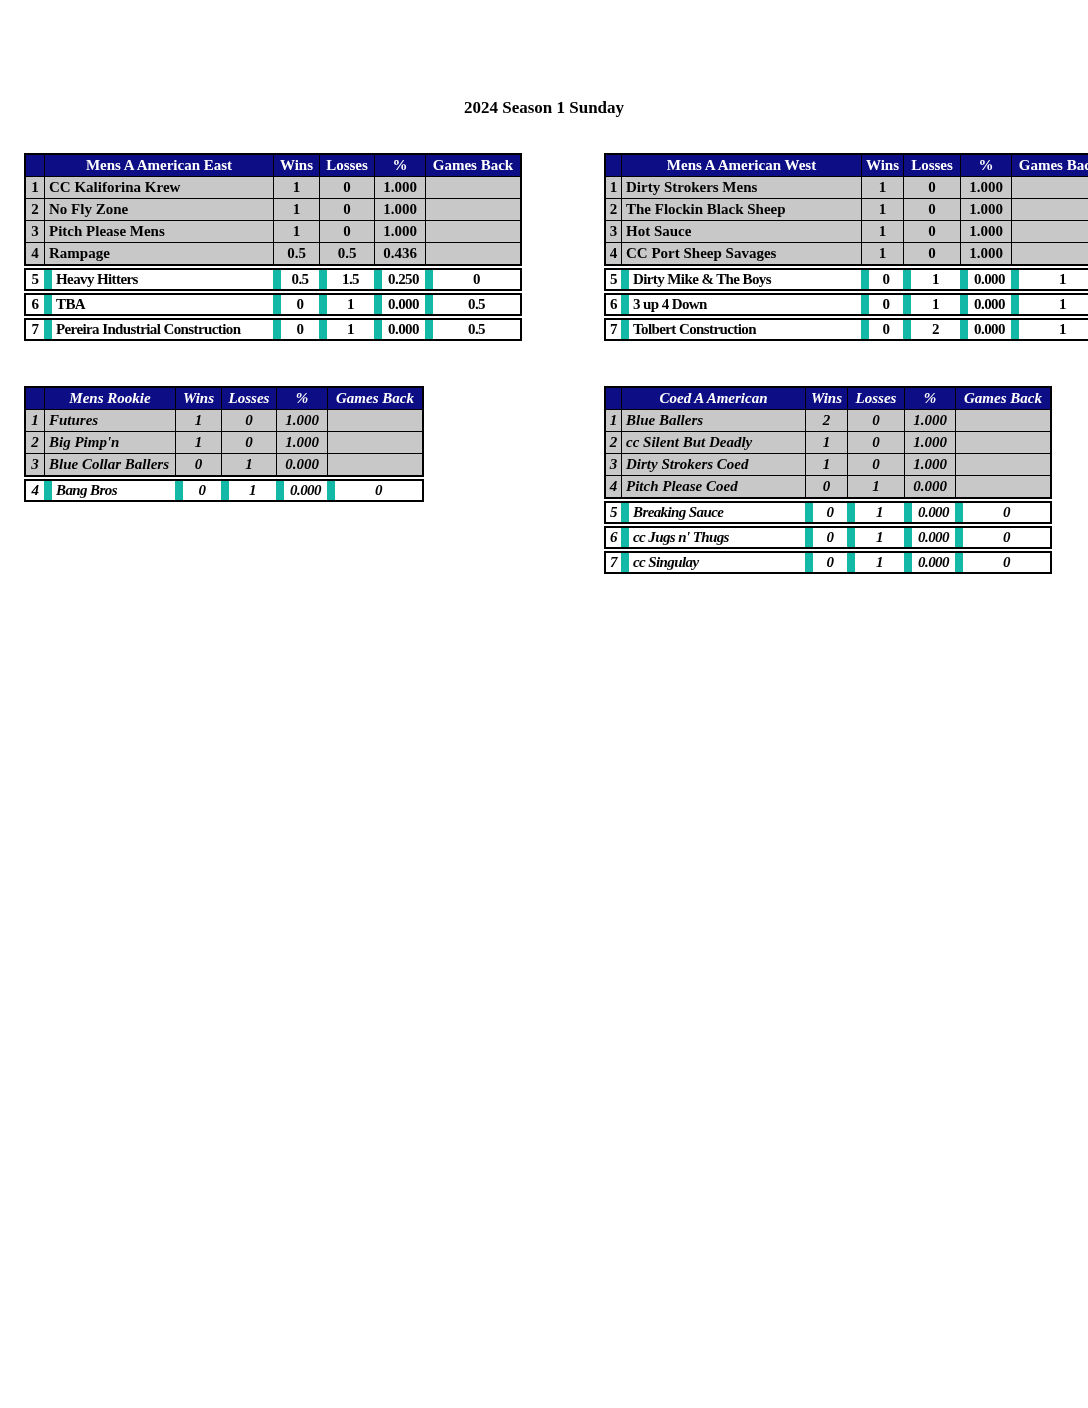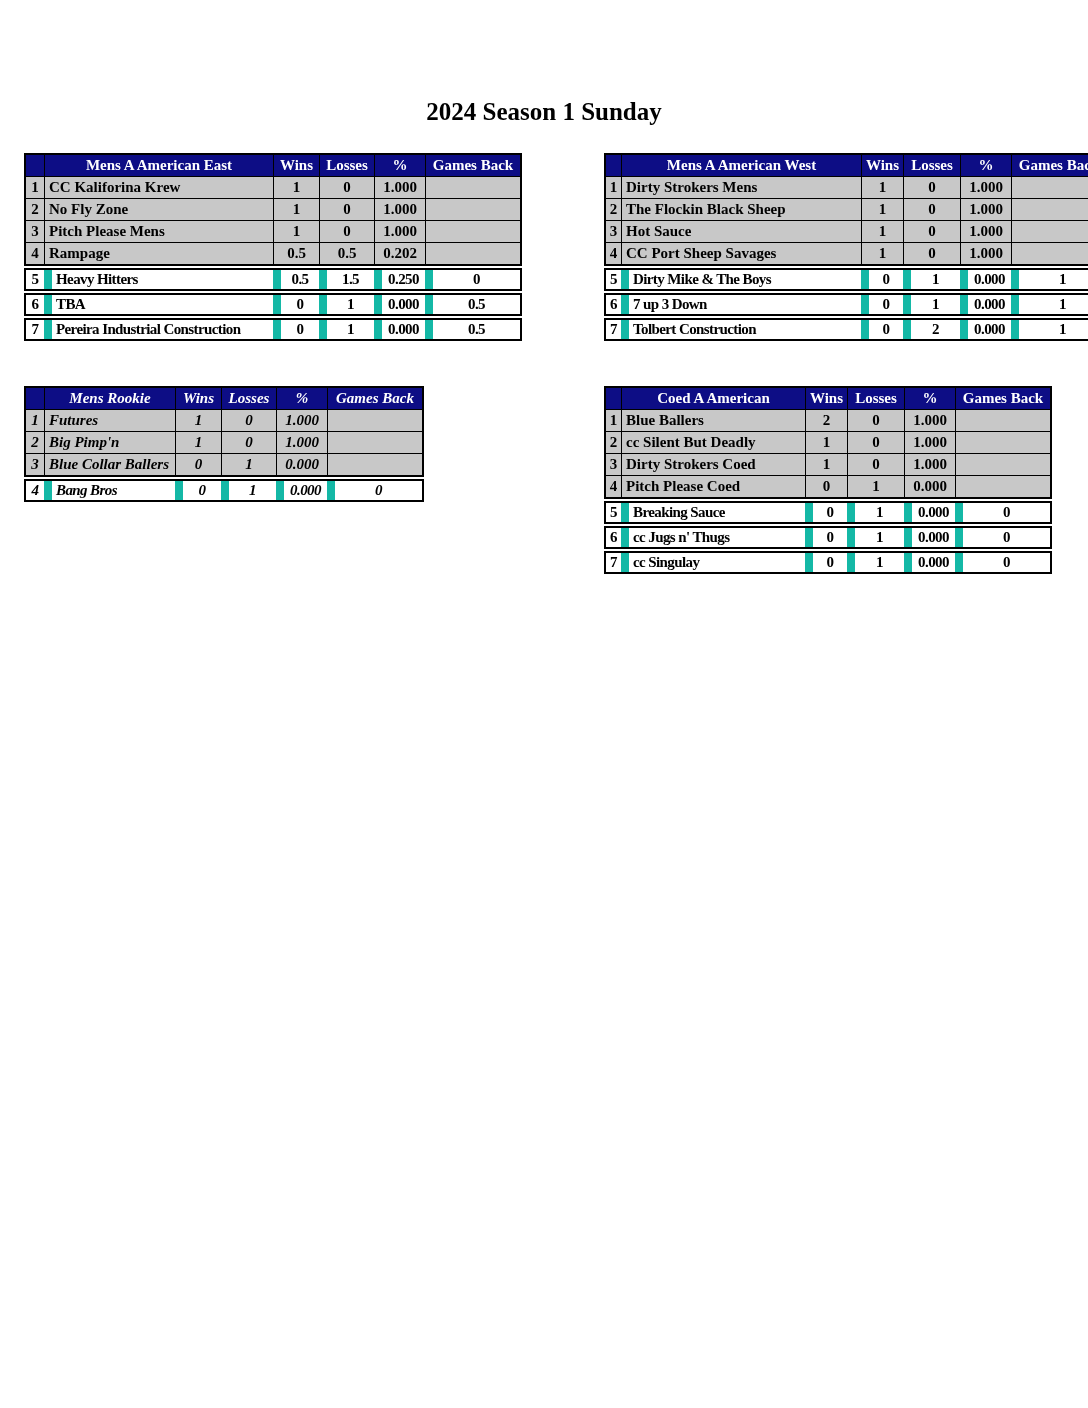--- a/index.html
+++ b/index.html
@@ -4,21 +4,21 @@
 <style>
   html,body{margin:0;padding:0;}
   body{
     width:1088px;height:1408px;background:#ffffff;position:relative;
     font-family:"Liberation Serif", serif;font-weight:bold;color:#000;
     -webkit-font-smoothing:antialiased;
   }
   .page{position:absolute;inset:0;}
   .title{
     position:absolute;top:98px;left:0;width:100%;margin:0;
-    text-align:center;font-size:25px;font-weight:bold;
+    text-align:center;font-size:17px;font-weight:bold;
   }
   .tbl{position:absolute;}
   .block{border:2px solid #000;}
   .row{display:flex;height:21px;align-items:stretch;}
   .row + .row{border-top:1px solid #000;}
   .row.head{background:#0d0d85;color:#ffffff;}
   .row.gray{background:#c8c8c8;}
   .row.white{
     background:#ffffff;border:2px solid #000;margin-top:2px;height:19px;
     letter-spacing:-0.6px;
@@ -83,21 +83,21 @@
           <div class="cell c-wins">1</div>
           <div class="cell c-losses">0</div>
           <div class="cell c-pct">1.000</div>
           <div class="cell c-gb"></div>
         </div>
         <div class="row gray">
           <div class="cell c-rank">4</div>
           <div class="cell c-team">Rampage</div>
           <div class="cell c-wins">0.5</div>
           <div class="cell c-losses">0.5</div>
-          <div class="cell c-pct">0.202</div>
+          <div class="cell c-pct">0.436</div>
           <div class="cell c-gb"></div>
         </div>
       </div>
       <div class="row white">
         <div class="cell c-rank">5</div>
         <div class="cell c-team">Heavy Hitters</div>
         <div class="cell c-wins">0.5</div>
         <div class="cell c-losses">1.5</div>
         <div class="cell c-pct">0.250</div>
         <div class="cell c-gb">0</div>
@@ -166,21 +166,21 @@
       <div class="row white">
         <div class="cell c-rank">5</div>
         <div class="cell c-team">Dirty Mike &amp; The Boys</div>
         <div class="cell c-wins">0</div>
         <div class="cell c-losses">1</div>
         <div class="cell c-pct">0.000</div>
         <div class="cell c-gb">1</div>
       </div>
       <div class="row white">
         <div class="cell c-rank">6</div>
-        <div class="cell c-team">7 up 3 Down</div>
+        <div class="cell c-team">3 up 4 Down</div>
         <div class="cell c-wins">0</div>
         <div class="cell c-losses">1</div>
         <div class="cell c-pct">0.000</div>
         <div class="cell c-gb">1</div>
       </div>
       <div class="row white">
         <div class="cell c-rank">7</div>
         <div class="cell c-team">Tolbert Construction</div>
         <div class="cell c-wins">0</div>
         <div class="cell c-losses">2</div>
@@ -227,21 +227,21 @@
       <div class="row white">
         <div class="cell c-rank">4</div>
         <div class="cell c-team">Bang Bros</div>
         <div class="cell c-wins">0</div>
         <div class="cell c-losses">1</div>
         <div class="cell c-pct">0.000</div>
         <div class="cell c-gb">0</div>
       </div>
     </section>
 
-  <section class="tbl narrow" style="left:604px; top:386px; width:448px;">
+  <section class="tbl narrow" style="left:604px; top:386px; width:448px;font-style:italic;">
       <div class="block">
         <div class="row head">
           <div class="cell c-rank"></div>
           <div class="cell c-team">Coed A American</div>
           <div class="cell c-wins">Wins</div>
           <div class="cell c-losses">Losses</div>
           <div class="cell c-pct">%</div>
           <div class="cell c-gb">Games Back</div>
         </div>
         <div class="row gray">

